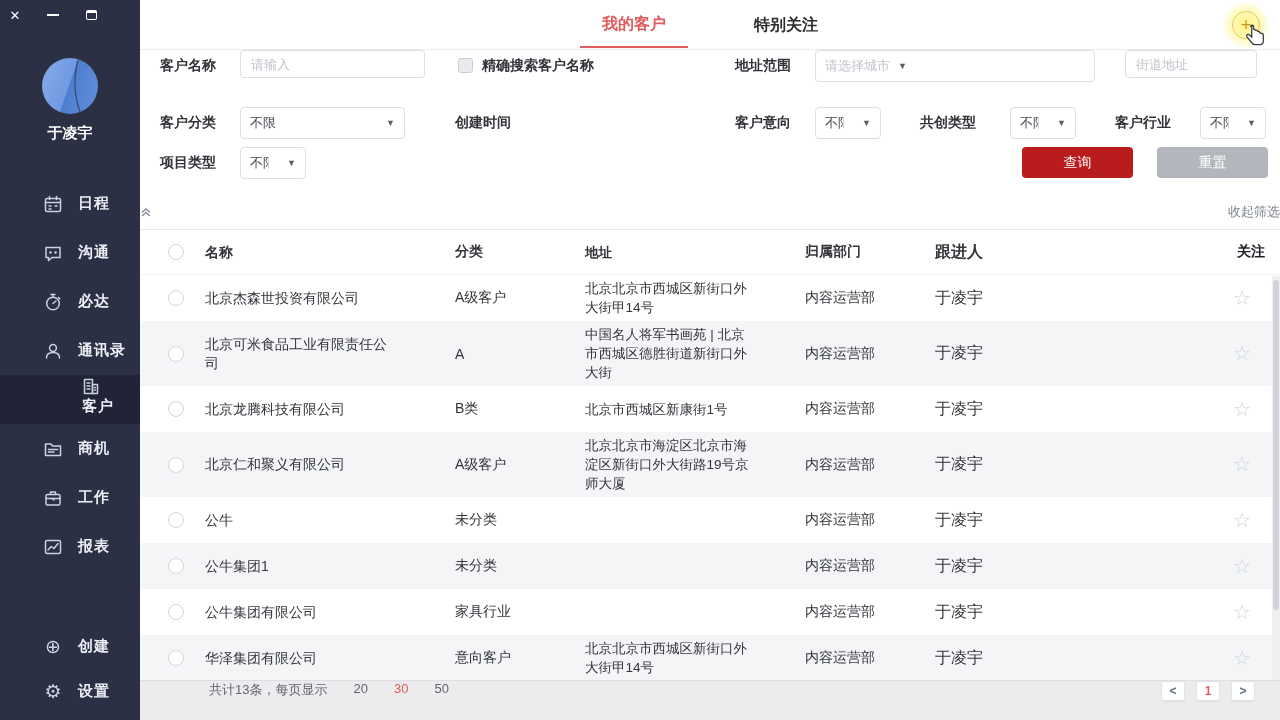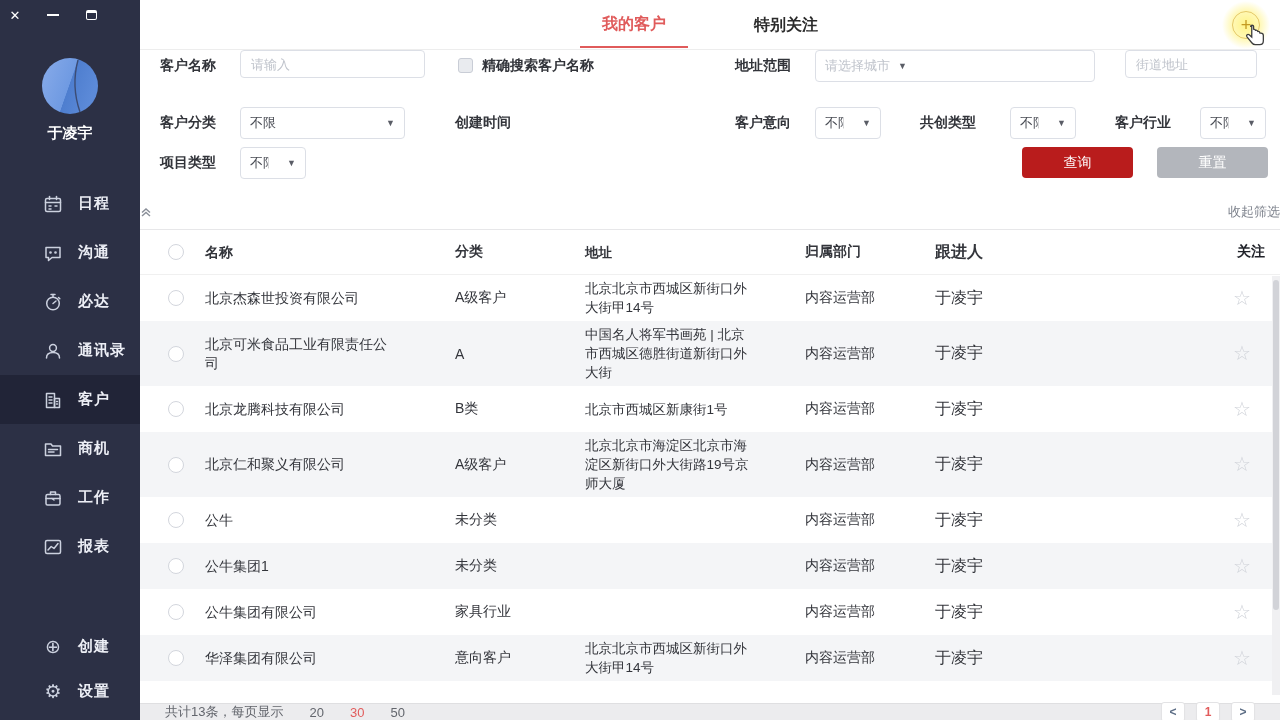--- a/index.html
+++ b/index.html
@@ -12,21 +12,21 @@
     display:flex; flex-direction:column; flex-shrink:0; position:relative; }
   .win-controls { display:flex; align-items:center; height:30px; padding-left:8px; gap:24px; }
   .wc { color:#fff; cursor:pointer; display:inline-flex; align-items:center; justify-content:center; width:14px; height:14px; }
   .wc-close { font-size:13px; }
   .wc-min { width:12px; height:2px; background:#fff; }
   .wc-max { width:11px; height:10px; border:1.5px solid #fff; border-top-width:3px; border-radius:2px; }
   .avatar-wrap { margin:28px auto 0; width:56px; height:56px; }
   .user-name { text-align:center; margin-top:10px; font-size:15px; font-weight:bold; color:#fff; }
   .nav { margin-top:36px; }
   .nav-item { height:49px; display:flex; align-items:center; padding-left:42px; cursor:pointer; }
-  .nav-item.active { background:#212437; }
+  .nav-item.active { background:#212437;flex-direction:column; }
   .nav-item .ico { width:22px; height:22px; display:inline-flex; align-items:center; justify-content:center; }
   .nav-item .lbl { margin-left:14px; font-size:15px; font-weight:bold; color:#eceef5; letter-spacing:1px; }
   .nav-bottom { position:absolute; bottom:6px; left:0; width:140px; }
   .nav-bottom .nav-item { height:45px; }
   .glyph-ico { font-size:19px; color:#ccd1df; line-height:1; }
   svg.line-ico { stroke:#ccd1df; fill:none; stroke-width:1.5; stroke-linecap:round; stroke-linejoin:round; }
 
   
   .main { position:relative; width:1140px; height:720px; background:#fff; }
 
@@ -80,22 +80,22 @@
   .c-fol  { margin-left:20px; width:160px; font-size:16px; color:#33353b; }
   .c-star { margin-left:auto; width:46px; margin-right:15px; text-align:center; }
   .t-head .c-star { text-align:right; font-size:14px; }
   .star { font-size:20px; color:#d0d3d9; cursor:pointer; line-height:1; }
 
   
   .scroll-gutter { position:absolute; right:0; top:276px; bottom:25px; width:8px; background:#f0f0f2; }
   .scroll-thumb { position:absolute; right:1px; top:280px; width:6px; height:330px; border-radius:3px; background:#d2d3d8; }
 
   
-  .footer { position:absolute; left:0; right:0; bottom:0; height:17px; background:#ececee;
-    border-top:1px solid #dfdfe1; display:flex; align-items:center; font-size:13px; color:#63666d; z-index:5; }
+  .footer { position:absolute; left:0; right:0; bottom:0; height:40px; background:#ececee;
+    border-top:1px solid #dfdfe1; display:flex; align-items:flex-start; font-size:13px; color:#63666d; z-index:5;padding-left:44px; }
   .footer .total { margin-left:25px; }
   .psize { margin-left:26px; cursor:pointer; color:#63666d; }
   .psize.active { color:#e25c5c; }
   .pager { margin-left:auto; margin-right:25px; display:flex; gap:11px; }
   .pg-btn { width:24px; height:20px; background:#fff; border:1px solid #e3e3e5; border-radius:3px;
     box-shadow:0 1px 1px rgba(0,0,0,.07); display:flex; align-items:center; justify-content:center;
     font-size:12px; font-weight:bold; color:#5c6d85; cursor:pointer; }
   .pg-btn.cur { color:#e25c5c; }
 </style>
 </head>

